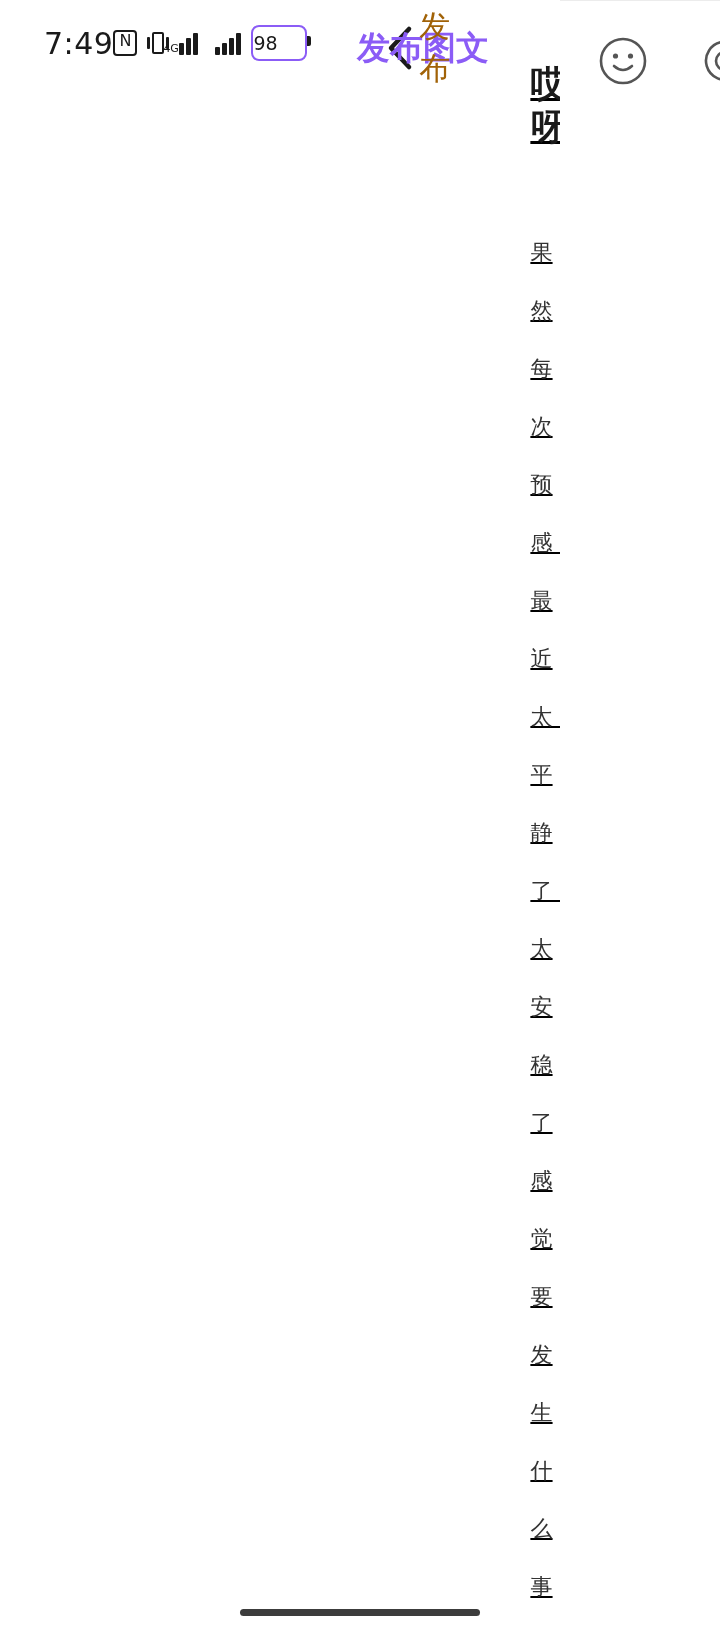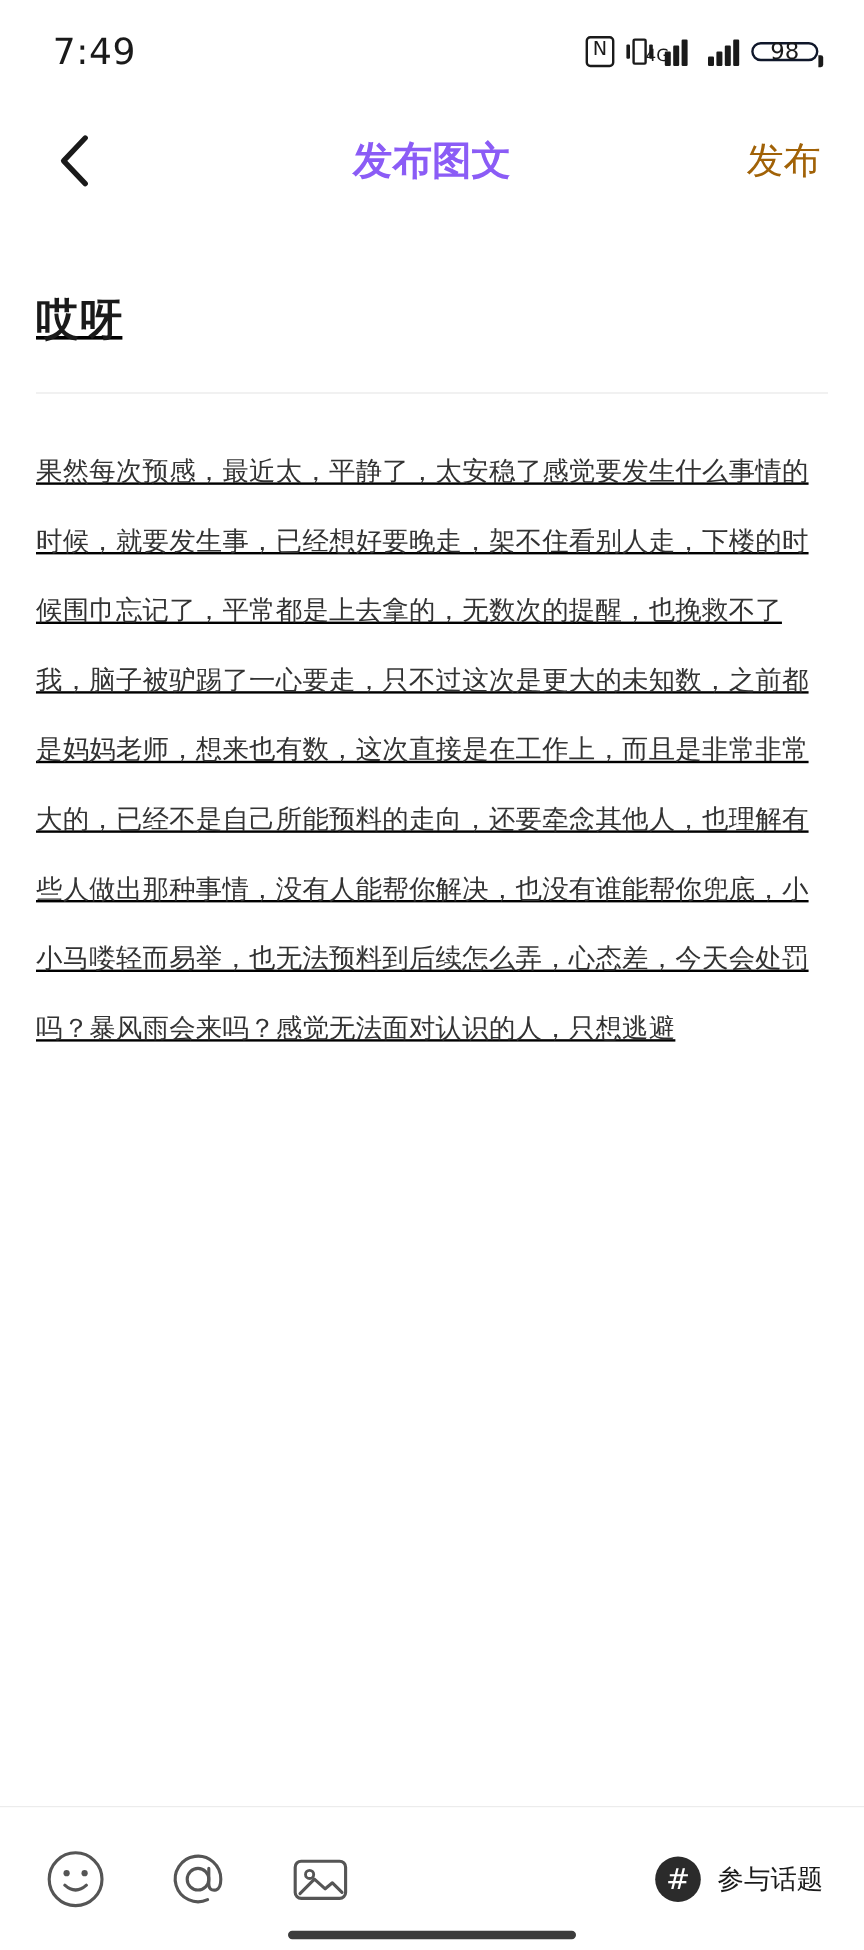--- a/index.html
+++ b/index.html
@@ -12,21 +12,21 @@
     background: #ffffff;
     font-family: "Liberation Sans", "DejaVu Sans", sans-serif;
     overflow: hidden;
     position: relative;
   }
   .phone {
     width: 720px;
     height: 1625px;
     position: relative;
     display: flex;
-    flex-direction: column;
+    flex-direction: row;
     background: #ffffff;
   }
 
   
   .status-bar {
     height: 86px;
     flex: 0 0 86px;
     display: flex;
     align-items: center;
     justify-content: space-between;
@@ -94,32 +94,31 @@
     border-radius: 1px;
   }
   .signal i:nth-child(1) { height: 8px; }
   .signal i:nth-child(2) { height: 12px; }
   .signal i:nth-child(3) { height: 17px; }
   .signal i:nth-child(4) { height: 22px; }
   .signal .tag {
     position: absolute;
     left: -16px;
     bottom: 0;
-    font-size: 14px;
+    font-size: 11px;
     color: #1a1a1a;
     font-family: "DejaVu Sans", sans-serif;
   }
   .battery {
     width: 56px;
-    height: 16px;
-    border: 2px solid #0f172a;
+    height: 36px;
+    border: 2px solid #8b5cf6;
     border-radius: 8px;
     display: flex;
     align-items: center;
-    justify-content: center;
     position: relative;
     box-sizing: border-box;
   }
   .battery::after {
     content: "";
     position: absolute;
     right: -6px;
     top: 9px;
     width: 4px;
     height: 10px;

